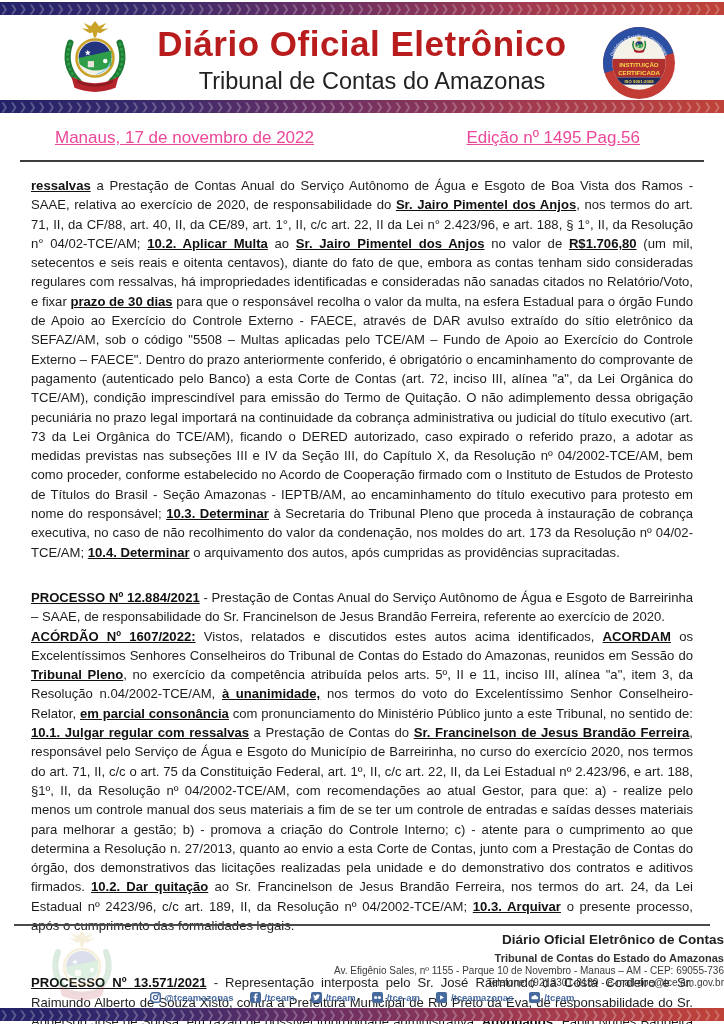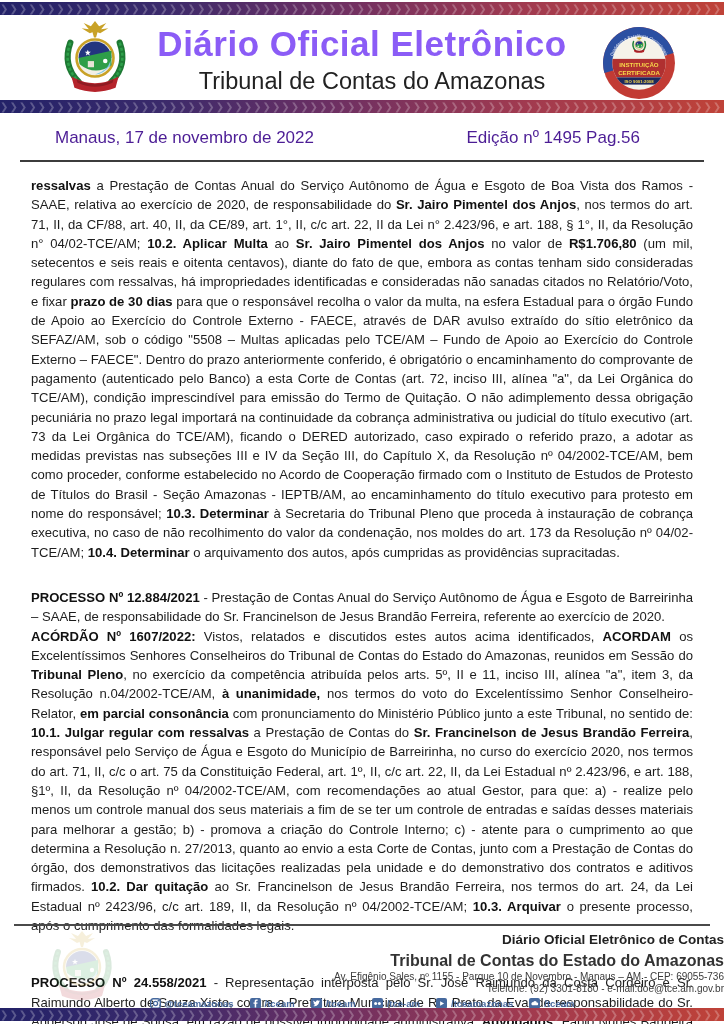--- a/index.html
+++ b/index.html
@@ -13,41 +13,41 @@
     position:absolute;left:0;right:0;height:13px;overflow:hidden;
     background:linear-gradient(90deg,#232268 0%,#3a2a6b 22%,#6b2f63 45%,#a03a50 72%,#bf4238 100%);
     color:rgba(255,255,255,0.25);font-size:10px;line-height:13px;
     letter-spacing:1px;white-space:nowrap;user-select:none;
   }
   .bar-top{top:2px;} .bar-mid{top:100px;} .bar-bottom{top:1008px;}
 
   
   .coat-main{position:absolute;top:20px;left:53px;width:84px;height:76px;}
   .header-titles{position:absolute;top:24px;left:0;right:0;text-align:center;}
-  .header-title{font-size:35px;font-weight:bold;letter-spacing:.5px;color:#8b5cf6;margin:0;}
+  .header-title{font-size:35px;font-weight:bold;letter-spacing:.5px;color:#b91c1c;margin:0;}
   .header-subtitle{font-size:23.5px;color:#222;margin:4px 0 0 0;padding-left:20px;}
   .seal{position:absolute;top:26px;right:48px;width:74px;height:74px;}
 
   
-  .dateline{position:absolute;top:128px;left:55px;right:84px;display:flex;justify-content:space-between;font-size:17px;color:#4c1d95;}
+  .dateline{position:absolute;top:128px;left:55px;right:84px;display:flex;justify-content:space-between;font-size:17px;color:#ec4899;text-decoration:underline;}
   .rule-top{position:absolute;top:160px;left:20px;right:20px;border-top:2px solid #3c3c3c;}
 
   
   .content{position:absolute;top:176px;left:31px;right:31px;}
   .content p{margin:0;font-size:13.1px;line-height:19.3px;text-align:justify;color:#1d1d1d;}
-  .content p b{color:#111;}
+  .content p b{color:#111;text-decoration:underline;}
   .gap-sm{margin-top:26px !important;}
   .gap-lg{margin-top:38px !important;}
 
   
   .rule-footer{position:absolute;top:924px;left:14px;right:14px;border-top:2px solid #4a4a4a;}
   .footer{position:absolute;top:930px;left:0;right:0;height:76px;text-align:right;}
   .coat-watermark{position:absolute;top:0px;left:42px;width:80px;height:74px;opacity:.16;}
   .footer-title{font-size:13.5px;font-weight:bold;color:#222;margin:2px 0 5px 0;}
-  .footer-org{font-size:16px;font-weight:bold;color:#333;margin:0 0 1px 0;}
+  .footer-org{font-size:11px;font-weight:bold;color:#333;margin:0 0 1px 0;}
   .footer-line{font-size:10px;color:#3a3a3a;margin:0 0 1px 0;padding-left:16px;}
   .social-row{margin-top:4px;display:flex;justify-content:center;align-items:center;gap:16px;}
   .social-item{display:inline-flex;align-items:center;gap:4px;font-size:9.5px;font-weight:bold;color:#46699e;cursor:pointer;}
   .social-item svg{display:block;}
 </style>
 </head>
 <body>
 
 <svg width="0" height="0" style="position:absolute">
   <defs>
@@ -119,21 +119,21 @@
   <div class="dateline">
     <span>Manaus, 17 de novembro de 2022</span>
     <span>Edição nº 1495 Pag.56</span>
   </div>
   <div class="rule-top"></div>
 
   <div class="content">
     <p><b>ressalvas</b> a Prestação de Contas Anual do Serviço Autônomo de Água e Esgoto de Boa Vista dos Ramos - SAAE, relativa ao exercício de 2020, de responsabilidade do <b>Sr. Jairo Pimentel dos Anjos</b>, nos termos do art. 71, II, da CF/88, art. 40, II, da CE/89, art. 1°, II, c/c art. 22, II da Lei n° 2.423/96, e art. 188, § 1°, II, da Resolução n° 04/02-TCE/AM; <b>10.2. Aplicar Multa</b> ao <b>Sr. Jairo Pimentel dos Anjos</b> no valor de <b>R$1.706,80</b> (um mil, setecentos e seis reais e oitenta centavos), diante do fato de que, embora as contas tenham sido consideradas regulares com ressalvas, há impropriedades identificadas e consideradas não sanadas citados no Relatório/Voto, e fixar <b>prazo de 30 dias</b> para que o responsável recolha o valor da multa, na esfera Estadual para o órgão Fundo de Apoio ao Exercício do Controle Externo - FAECE, através de DAR avulso extraído do sítio eletrônico da SEFAZ/AM, sob o código "5508 – Multas aplicadas pelo TCE/AM – Fundo de Apoio ao Exercício do Controle Externo – FAECE". Dentro do prazo anteriormente conferido, é obrigatório o encaminhamento do comprovante de pagamento (autenticado pelo Banco) a esta Corte de Contas (art. 72, inciso III, alínea "a", da Lei Orgânica do TCE/AM), condição imprescindível para emissão do Termo de Quitação. O não adimplemento dessa obrigação pecuniária no prazo legal importará na continuidade da cobrança administrativa ou judicial do título executivo (art. 73 da Lei Orgânica do TCE/AM), ficando o DERED autorizado, caso expirado o referido prazo, a adotar as medidas previstas nas subseções III e IV da Seção III, do Capítulo X, da Resolução nº 04/2002-TCE/AM, bem como proceder, conforme estabelecido no Acordo de Cooperação firmado com o Instituto de Estudos de Protesto de Títulos do Brasil - Seção Amazonas - IEPTB/AM, ao encaminhamento do título executivo para protesto em nome do responsável; <b>10.3. Determinar</b> à Secretaria do Tribunal Pleno que proceda à instauração de cobrança executiva, no caso de não recolhimento do valor da condenação, nos moldes do art. 173 da Resolução nº 04/02-TCE/AM; <b>10.4. Determinar</b> o arquivamento dos autos, após cumpridas as providências supracitadas.</p>
     <p class="gap-sm"><b>PROCESSO Nº 12.884/2021</b> - Prestação de Contas Anual do Serviço Autônomo de Água e Esgoto de Barreirinha – SAAE, de responsabilidade do Sr. Francinelson de Jesus Brandão Ferreira, referente ao exercício de 2020.</p>
     <p><b>ACÓRDÃO Nº 1607/2022:</b> Vistos, relatados e discutidos estes autos acima identificados, <b>ACORDAM</b> os Excelentíssimos Senhores Conselheiros do Tribunal de Contas do Estado do Amazonas, reunidos em Sessão do <b>Tribunal Pleno</b>, no exercício da competência atribuída pelos arts. 5º, II e 11, inciso III, alínea "a", item 3, da Resolução n.04/2002-TCE/AM, <b>à unanimidade,</b> nos termos do voto do Excelentíssimo Senhor Conselheiro-Relator, <b>em parcial consonância</b> com pronunciamento do Ministério Público junto a este Tribunal, no sentido de: <b>10.1. Julgar regular com ressalvas</b> a Prestação de Contas do <b>Sr. Francinelson de Jesus Brandão Ferreira</b>, responsável pelo Serviço de Água e Esgoto do Município de Barreirinha, no curso do exercício 2020, nos termos do art. 71, II, c/c o art. 75 da Constituição Federal, art. 1º, II, c/c art. 22, II, da Lei Estadual nº 2.423/96, e art. 188, §1º, II, da Resolução nº 04/2002-TCE/AM, com recomendações ao atual Gestor, para que: a) - realize pelo menos um controle manual dos seus materiais a fim de se ter um controle de entradas e saídas desses materiais para melhorar a gestão; b) - promova a criação do Controle Interno; c) - atente para o cumprimento ao que determina a Resolução n. 27/2013, quanto ao envio a esta Corte de Contas, junto com a Prestação de Contas do órgão, dos demonstrativos das licitações realizadas pela unidade e do demonstrativo dos contratos e aditivos firmados. <b>10.2. Dar quitação</b> ao Sr. Francinelson de Jesus Brandão Ferreira, nos termos do art. 24, da Lei Estadual nº 2423/96, c/c art. 189, II, da Resolução nº 04/2002-TCE/AM; <b>10.3. Arquivar</b> o presente processo, após o cumprimento das formalidades legais.</p>
-    <p class="gap-lg"><b>PROCESSO Nº 24.558/2021</b> - Representação interposta pelo Sr. José Raimundo da Costa Cordeiro e Sr. Raimundo Alberto de Souza Xisto, contra a Prefeitura Municipal de Rio Preto da Eva, de responsabilidade do Sr. Anderson José de Sousa, em razão de possível improbidade administrativa. <b>Advogados:</b> Fábio Nunes Bandeira de Melo - OAB/AM</p>
+    <p class="gap-lg"><b>PROCESSO Nº 13.571/2021</b> - Representação interposta pelo Sr. José Raimundo da Costa Cordeiro e Sr. Raimundo Alberto de Souza Xisto, contra a Prefeitura Municipal de Rio Preto da Eva, de responsabilidade do Sr. Anderson José de Sousa, em razão de possível improbidade administrativa. <b>Advogados:</b> Fábio Nunes Bandeira de Melo - OAB/AM</p>
   </div>
 
   <div class="rule-footer"></div>
   <div class="footer">
     <svg class="coat-watermark" viewBox="0 0 80 74">
         <use href="#coat"></use>
       </svg>
     <div class="footer-title">Diário Oficial Eletrônico de Contas</div>
     <div class="footer-org">Tribunal de Contas do Estado do Amazonas</div>
     <div class="footer-line">Av. Efigênio Sales, nº 1155 - Parque 10 de Novembro - Manaus – AM - CEP: 69055-736</div>

